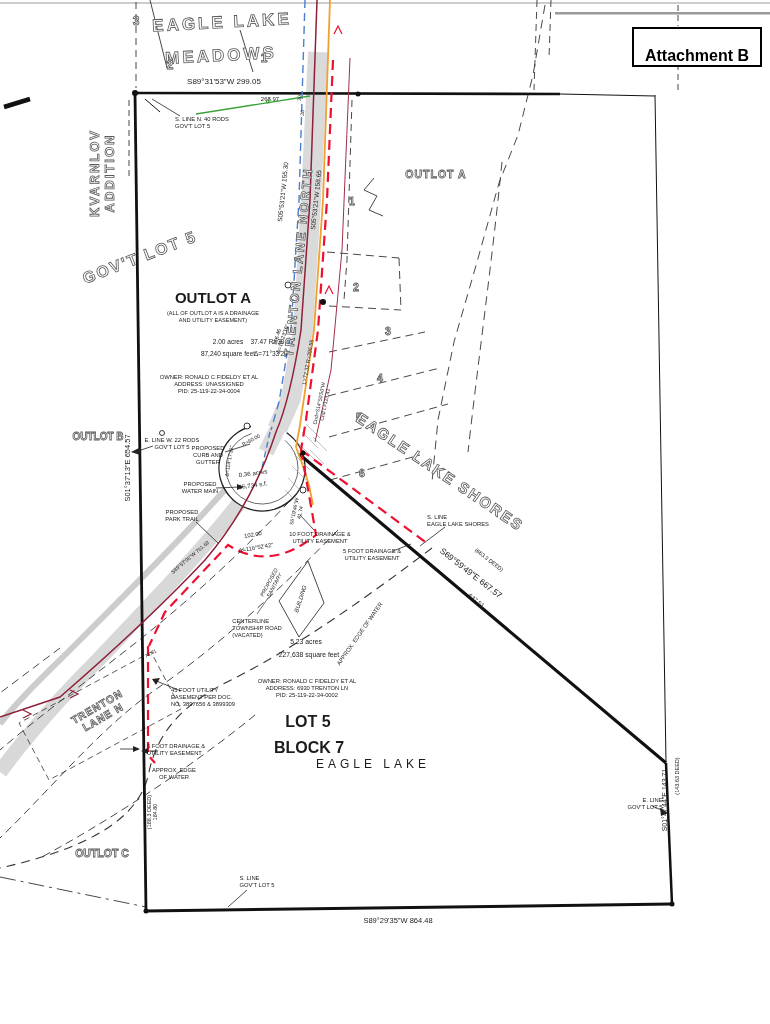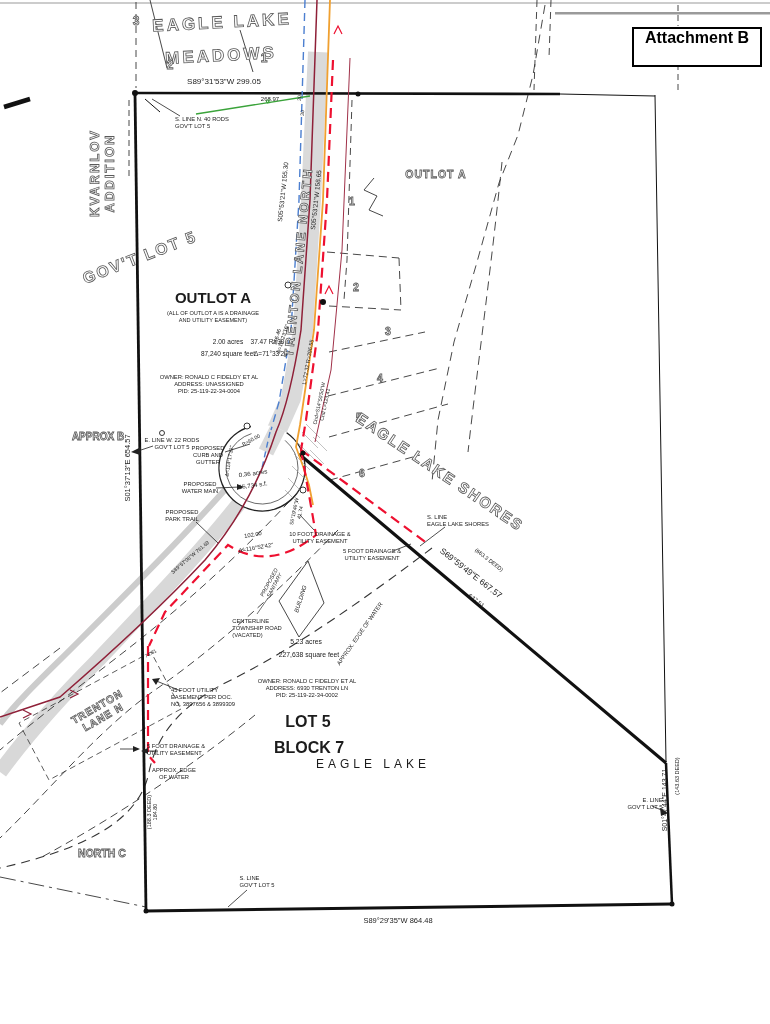--- a/index.html
+++ b/index.html
@@ -7,21 +7,21 @@
         font-family:"Liberation Sans",sans-serif;}
   #linework{position:absolute;left:0;top:0;}
   .lbl{position:absolute;color:#1c1c1c;white-space:pre-line;text-align:center;
        line-height:1.18;transform:translate(-50%,-50%);font-family:"Liberation Sans",sans-serif;}
   .ol{color:#fbfbfb;-webkit-text-stroke:0.8px #5a5a5a;font-weight:700;}
   .bold{font-weight:700;}
   .semibold{font-weight:600;}
   .it{font-style:italic;}
   .green{color:#3aa33a;font-weight:700;}
   #attachment-box{position:absolute;left:632px;top:27px;width:126px;height:36px;
-       background:#fff;border:2px solid #000;display:flex;align-items:flex-start;justify-content:center;
+       background:#fff;border:2px solid #000;display:flex;align-items:flex-end;justify-content:center;
        font-size:16px;font-weight:700;color:#000;}
 </style>
 </head>
 <body>
 
 <div id="plat">
 
 <svg id="linework" width="770" height="1024" viewBox="0 0 770 1024">
 
   <g>
@@ -175,21 +175,21 @@
 
   <div class="lbl" style="left:224px;top:82px;font-size:8px">S89°31'53"W 299.05</div>
   <div class="lbl" style="left:270px;top:100px;font-size:6px">268.97</div>
   <div class="lbl" style="left:202px;top:123px;font-size:5.8px;text-align:left">S. LINE N. 40 RODS
 GOV'T LOT 5</div>
   <div class="lbl green" style="left:268px;top:101px;font-size:10px;transform:translate(-50%,-50%) rotate(-8deg)">«</div>
 
   <div class="lbl ol" style="left:102px;top:173px;font-size:13px;letter-spacing:2px;transform:translate(-50%,-50%) rotate(-90deg)">KVARNLOV
 ADDITION</div>
   <div class="lbl ol" style="left:140px;top:258px;font-size:16px;letter-spacing:2px;transform:translate(-50%,-50%) rotate(-21deg)">GOV'T LOT 5</div>
-  <div class="lbl ol" style="left:98px;top:437px;font-size:10px">APPROX B</div>
+  <div class="lbl ol" style="left:98px;top:437px;font-size:10px">OUTLOT B</div>
   <div class="lbl" style="left:128px;top:468px;font-size:7.5px;transform:translate(-50%,-50%) rotate(-90deg)">S01°37'13"E  654.57</div>
 
   <div class="lbl bold" style="left:213px;top:298px;font-size:15px">OUTLOT A</div>
   <div class="lbl" style="left:213px;top:317px;font-size:5.6px">(ALL OF OUTLOT A IS A DRAINAGE
 AND UTILITY EASEMENT)</div>
   <div class="lbl" style="left:228px;top:342px;font-size:6.5px">2.00 acres</div>
   <div class="lbl" style="left:228px;top:354px;font-size:6.5px">87,240 square feet</div>
   <div class="lbl" style="left:272px;top:342px;font-size:6.5px">37.47  R=30.00</div>
   <div class="lbl" style="left:272px;top:354px;font-size:6.5px">Δ=71°33'24"</div>
   <div class="lbl" style="left:209px;top:384px;font-size:5.8px">OWNER: RONALD C FIDELDY ET AL
@@ -265,21 +265,21 @@
 EASEMENT PER DOC.
 NO. 3897656 &amp; 3899309</div>
   <div class="lbl" style="left:176px;top:750px;font-size:5.8px;text-align:left">5 FOOT DRAINAGE &amp;
 UTILITY EASEMENT</div>
   <div class="lbl" style="left:174px;top:774px;font-size:5.8px">APPROX. EDGE
 OF WATER</div>
   <div class="lbl ol" style="left:100px;top:712px;font-size:10.5px;letter-spacing:1px;transform:translate(-50%,-50%) rotate(-30deg)">TRENTON
 LANE  N</div>
   <div class="lbl" style="left:151px;top:654px;font-size:5px;transform:translate(-50%,-50%) rotate(-30deg)">74.81</div>
 
-  <div class="lbl ol" style="left:102px;top:853px;font-size:10.5px">NORTH C</div>
+  <div class="lbl ol" style="left:102px;top:853px;font-size:10.5px">OUTLOT C</div>
   <div class="lbl" style="left:152px;top:812px;font-size:5.5px;transform:translate(-50%,-50%) rotate(-90deg)">(188.3 DEED)
 184.80</div>
   <div class="lbl" style="left:257px;top:882px;font-size:5.8px;text-align:left">S. LINE
 GOV'T LOT 5</div>
   <div class="lbl" style="left:398px;top:921px;font-size:7.5px">S89°29'35"W  864.48</div>
   <div class="lbl" style="left:645px;top:804px;font-size:5.8px;text-align:right">E. LINE
 GOV'T LOT 5</div>
   <div class="lbl" style="left:665px;top:800px;font-size:7px;white-space:nowrap;transform:translate(-50%,-50%) rotate(-90deg)">S01°47'44"E  143.71</div>
   <div class="lbl" style="left:677px;top:776px;font-size:5.5px;white-space:nowrap;transform:translate(-50%,-50%) rotate(-90deg)">(143.63 DEED)</div>
 </div>

